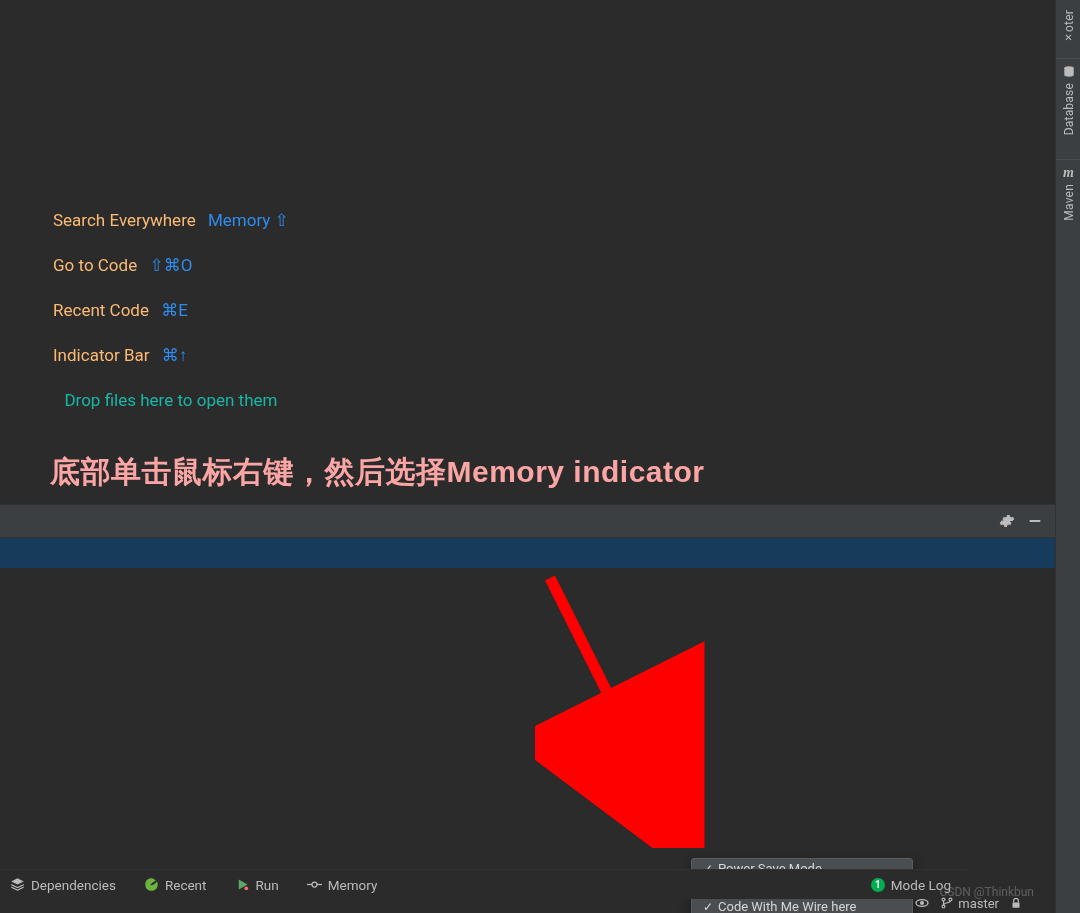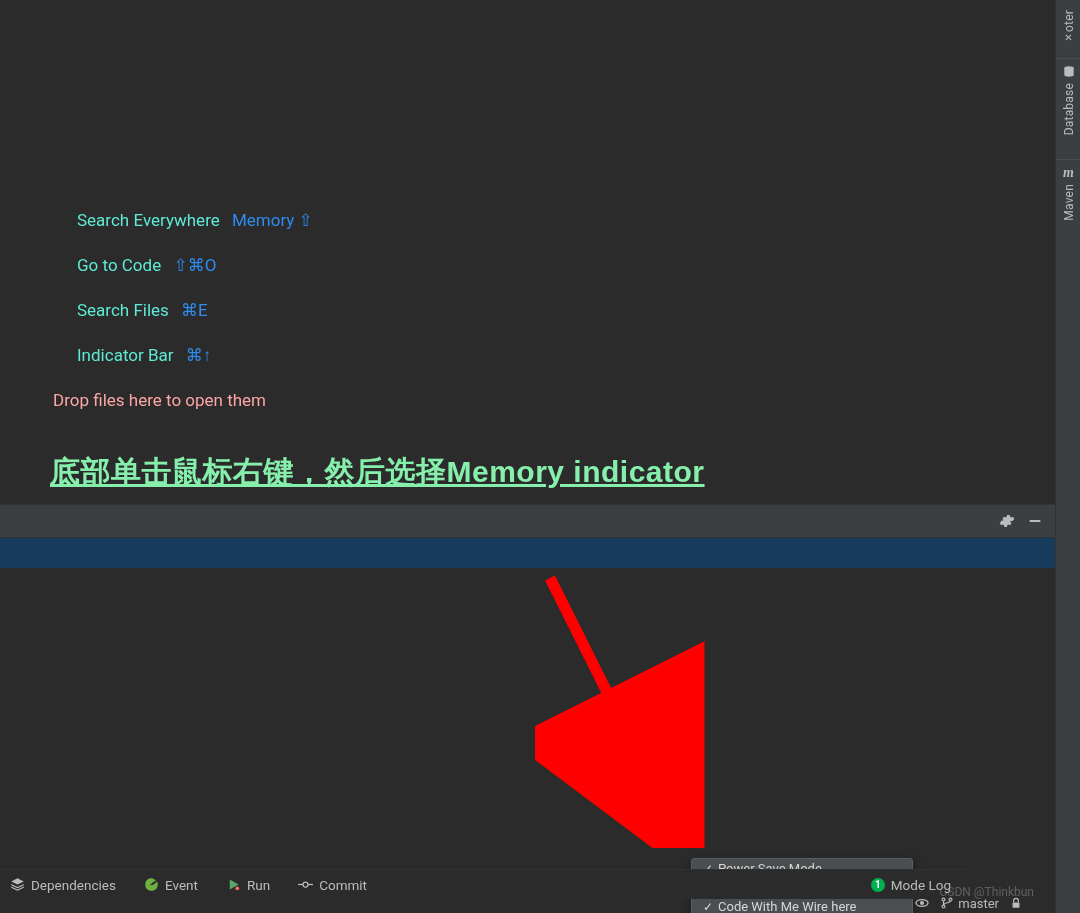--- a/index.html
+++ b/index.html
@@ -13,26 +13,26 @@
   .rail-item { width: 25px; display: flex; flex-direction: column; align-items: center; padding-top: 6px; cursor: pointer; }
   .rail-text { writing-mode: vertical-rl; text-orientation: mixed; transform: rotate(180deg); font-size: 12px; color: #bbbbbb; margin-top: 4px; letter-spacing: 0.2px; }
   .rail-sep { height: 1px; background: #4a4d4f; width: 100%; }
   .rail-x { font-size: 10px; color: #bbbbbb; margin-bottom: 2px; }
   .rail-icon { width: 14px; height: 14px; display:flex; align-items:center; justify-content:center; }
   .rail-m { font-family: Georgia, serif; font-style: italic; font-weight: bold; font-size: 14px; color: #bbbbbb; line-height: 1; }
 
   
   .hints { position: absolute; left: 53px; top: 212px; font-size: 17px; line-height: 1; color: #bbbbbb; }
   .hint-row { margin-bottom: 28px; }
-  .hint-label { color: #5eead4; margin-left: 24px; }
+  .hint-label { color: #fdba74; }
   .hint-key { color: #2e8cf0; margin-left: 8px; }
-  .hint-drop { color: #fca5a5; }
-
-  
-  .annotation { position: absolute; left: 50px; top: 452px; font-size: 30px; font-weight: 700; color: #86efac; letter-spacing: 0.5px; font-family: "Helvetica Neue", Arial, sans-serif; text-decoration: underline; }
+  .hint-drop { color: #14b8a6; text-align: center; }
+
+  
+  .annotation { position: absolute; left: 50px; top: 452px; font-size: 30px; font-weight: 700; color: #fca5a5; letter-spacing: 0.5px; font-family: "Helvetica Neue", Arial, sans-serif; }
 
   
   .mid-toolbar { position: absolute; left: 0; top: 504px; width: 1055px; height: 34px; background: #3c3f41; border-top: 1px solid #323232; border-bottom: 1px solid #323232; display:flex; justify-content:flex-end; align-items:center; padding-right: 12px; gap:12px; }
 
   
   .blue-strip { position: absolute; left: 0; top: 538px; width: 1055px; height: 30px; background: #173b5a; }
 
   
   .arrow-svg { position: absolute; left: 535px; top: 568px; width: 170px; height: 280px; pointer-events: none; }
 
@@ -68,21 +68,21 @@
     <div class="hints">
       <div class="hint-row">
         <span class="hint-label">Search Everywhere</span>
         <span class="hint-key">Memory ⇧</span>
       </div>
       <div class="hint-row">
         <span class="hint-label">Go to Code</span>
         <span class="hint-key">⇧⌘O</span>
       </div>
       <div class="hint-row">
-        <span class="hint-label">Search Files</span>
+        <span class="hint-label">Recent Code</span>
         <span class="hint-key">⌘E</span>
       </div>
       <div class="hint-row">
         <span class="hint-label">Indicator Bar</span>
         <span class="hint-key">⌘↑</span>
       </div>
       <div class="hint-row hint-drop">Drop files here to open them</div>
     </div>
 
     <div class="annotation">底部单击鼠标右键，然后选择Memory indicator</div>
@@ -135,40 +135,40 @@
             </svg>
         </span>
         <span>Dependencies</span>
       </div>
       <div class="bottom-item">
         <span class="icon-sm">
           <svg viewBox="0 0 24 24" width="15" height="15" fill="#6db33f">
               <path d="M12 2C6 2 2 6 2 12s4 10 10 10 10-4 10-10c0-2-.5-3.8-1.4-5.4C19 10 15 13 10 13c0 0 3-5 9-7C17 3.5 14.6 2 12 2z"></path>
             </svg>
         </span>
-        <span>Event</span>
+        <span>Recent</span>
       </div>
       <div class="bottom-item">
         <span class="icon-sm">
           <svg viewBox="0 0 24 24" width="15" height="15">
               <polygon points="6,4 20,12 6,20" fill="#59a869"></polygon>
               <circle cx="18" cy="18" r="3" fill="#ff6b6b"></circle>
             </svg>
         </span>
         <span>Run</span>
       </div>
       <div class="bottom-item">
         <span class="icon-sm">
           <svg viewBox="0 0 24 24" width="15" height="15" fill="none" stroke="#bbbbbb" stroke-width="2">
               <circle cx="12" cy="12" r="4"></circle>
               <line x1="0" y1="12" x2="8" y2="12"></line>
               <line x1="16" y1="12" x2="24" y2="12"></line>
             </svg>
         </span>
-        <span>Commit</span>
+        <span>Memory</span>
       </div>
       <div class="bottom-spacer"></div>
       <div class="bottom-item" style="margin-right:6px">
         <span class="badge">1</span>
         <span>Mode Log</span>
       </div>
     </div>
 
     <div class="status-right">
       <span>

